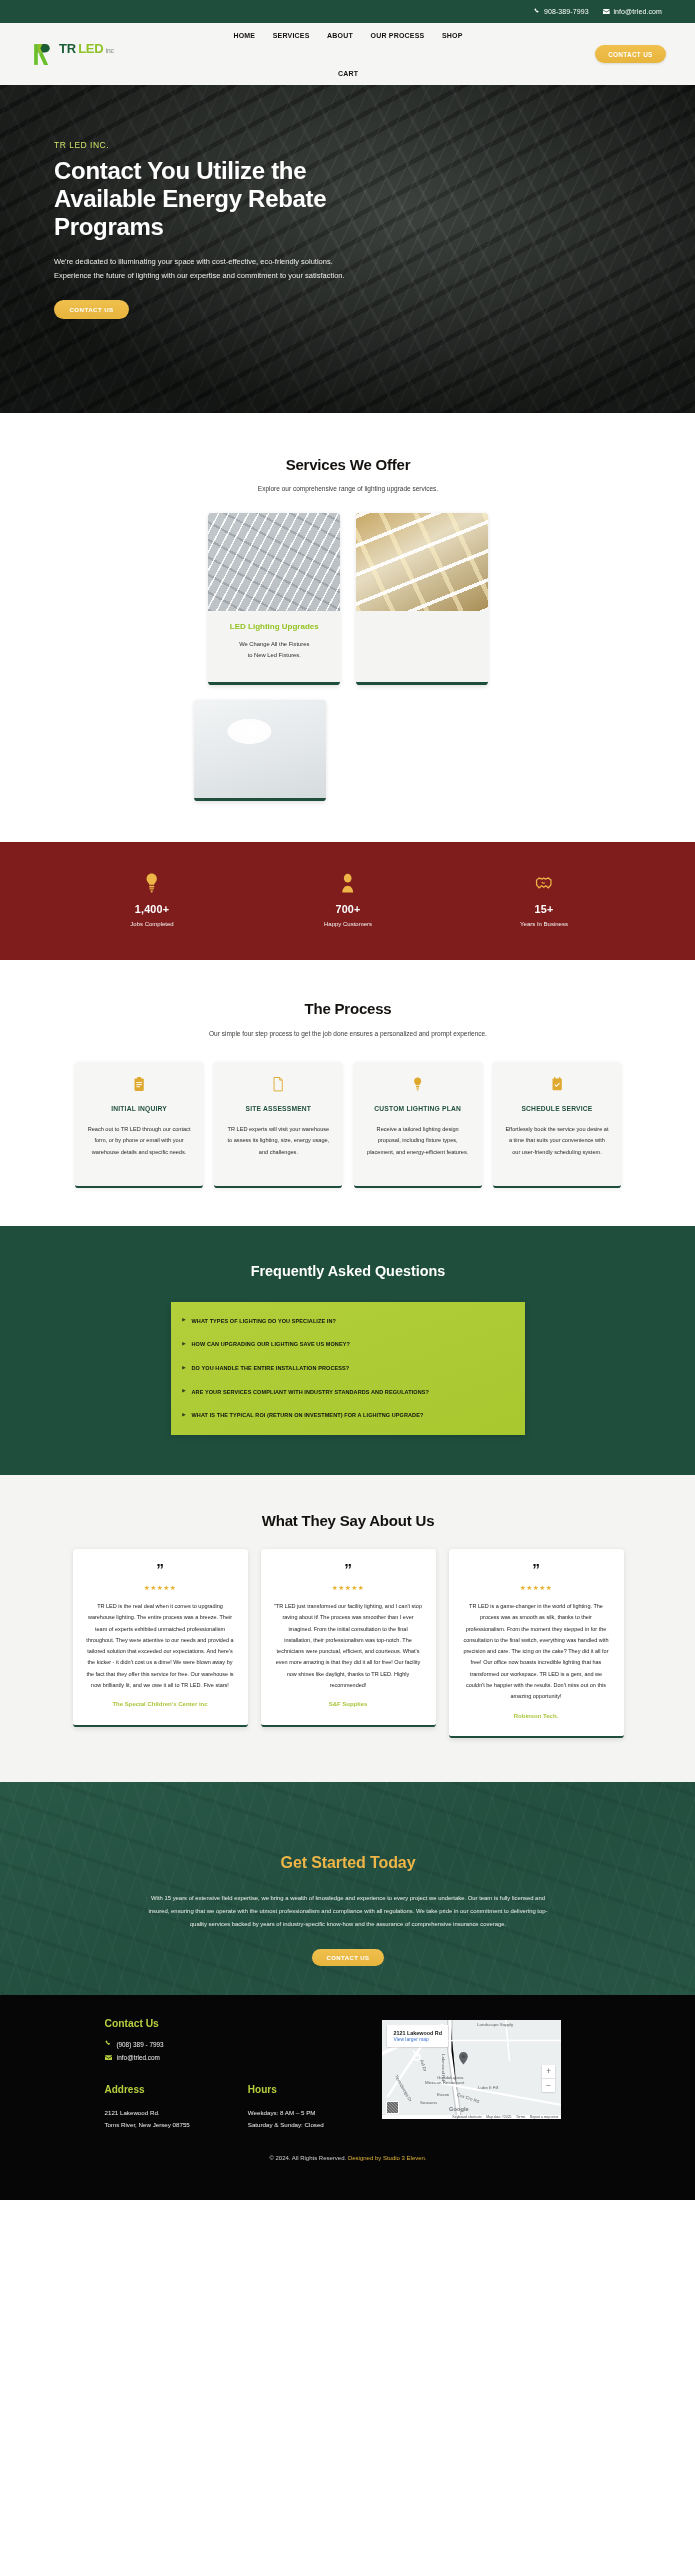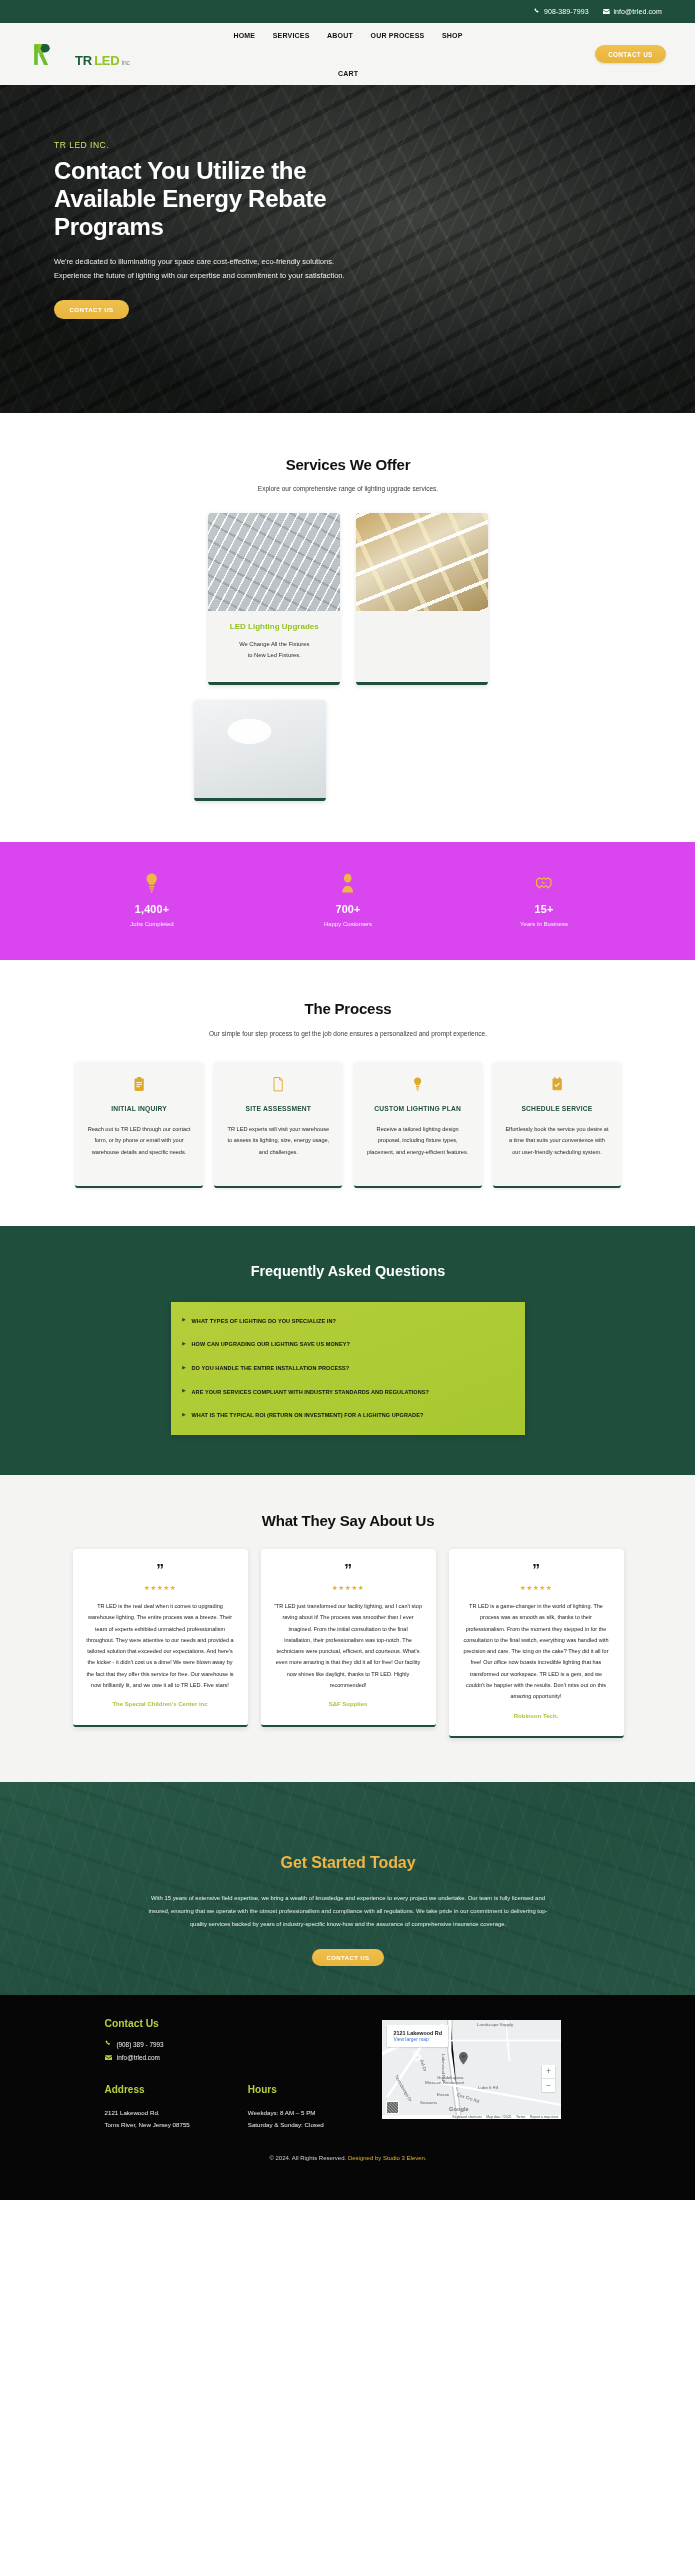--- a/index.html
+++ b/index.html
@@ -34,21 +34,21 @@
 
   
   .header {
     height: 62px;
     background: #f5f5f3;
     display: flex;
     align-items: center;
     padding: 0 30px 0 30px;
     position: relative;
   }
-  .logo { display:flex; align-items:flex-end; gap:16px; }
+  .logo { display:flex; align-items:flex-start; gap:0; }
   .logo-mark { width: 27px; height: 27px; position: relative; }
   .logo-text {
     font-size: 13px; font-weight: 700; letter-spacing: -0.2px;
     display:flex; align-items:baseline; gap:2.1px; margin-left:2.1px;
   }
   .logo-tr { color:#1b5e35; }
   .logo-led { color:#8fc327; }
   .logo-inc { color:#7b8a7f; font-size:6.7px; font-weight:400; }
 
   .nav {
@@ -160,21 +160,21 @@
   .svc-desc { color:#2c2c2a; font-size:5.8px; line-height:1.85; }
 
   .svc-grid2 {
     width: 309px; margin: 15.5px auto 0;
     display:grid; grid-template-columns: 132px; justify-content:start;
     padding-left: 0;
   }
 
   
   .stats {
-    background:#d946ef; padding: 29px 0 33px;
+    background:#7f1d1d; padding: 29px 0 33px;
     display:flex; justify-content:center; gap: 0;
   }
   .stat { width: 196px; text-align:center; }
   .stat-icon { height: 24px; display:flex; align-items:center; justify-content:center; margin-bottom:8.2px; }
   .stat-num { color:#fff; font-size:10.8px; font-weight:700; letter-spacing:0.2px; }
   .stat-label { color:#f3f5f2; font-size:6px; margin-top:6.2px; }
 
   
   .process { background:#fff; padding: 40px 0 38px; }
   .proc-grid {
@@ -352,21 +352,21 @@
   </nav>
 
   <button class="btn-contact">CONTACT US</button>
 </div>
 
 <section class="hero">
   <div class="hero-bg"></div>
   <div class="hero-inner">
     <div class="hero-eyebrow">TR LED INC.</div>
     <h1 class="hero-title">Contact You Utilize the Available Energy Rebate Programs</h1>
-    <p class="hero-sub">We're dedicated to illuminating your space care cost-effective, eco-friendly solutions.</p>
+    <p class="hero-sub">We're dedicated to illuminating your space with cost-effective, eco-friendly solutions.</p>
     <p class="hero-sub">Experience the future of lighting with our expertise and commitment to your satisfaction.</p>
     <button class="hero-btn">CONTACT US</button>
   </div>
 </section>
 
 <section class="services">
   <h2 class="sec-title">Services We Offer</h2>
   <p class="sec-sub">Explore our comprehensive range of lighting upgrade services.</p>
 
   <div class="svc-grid">

